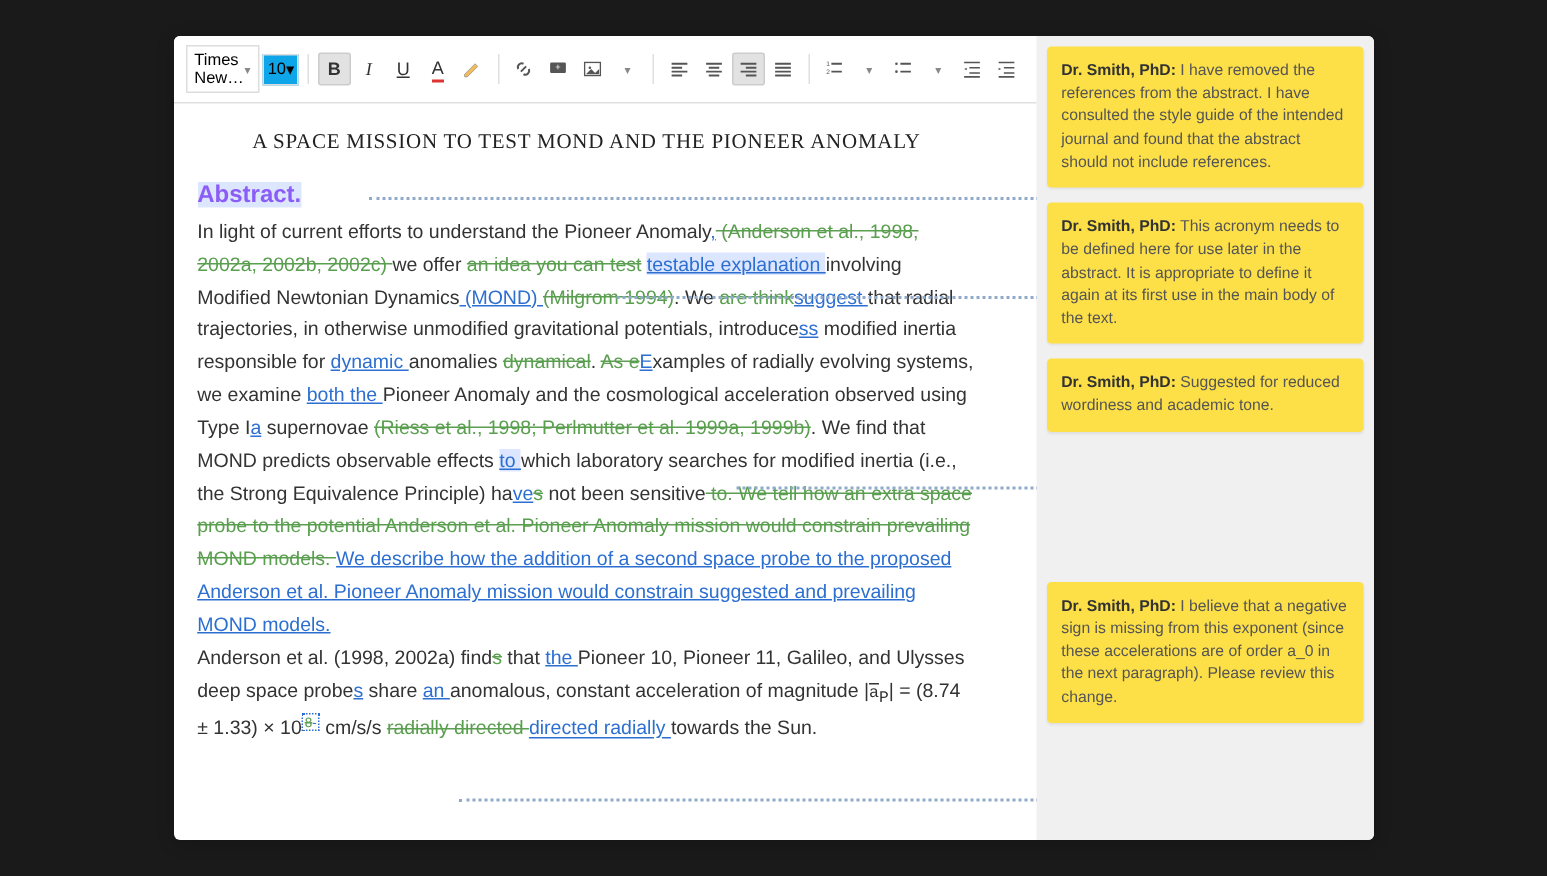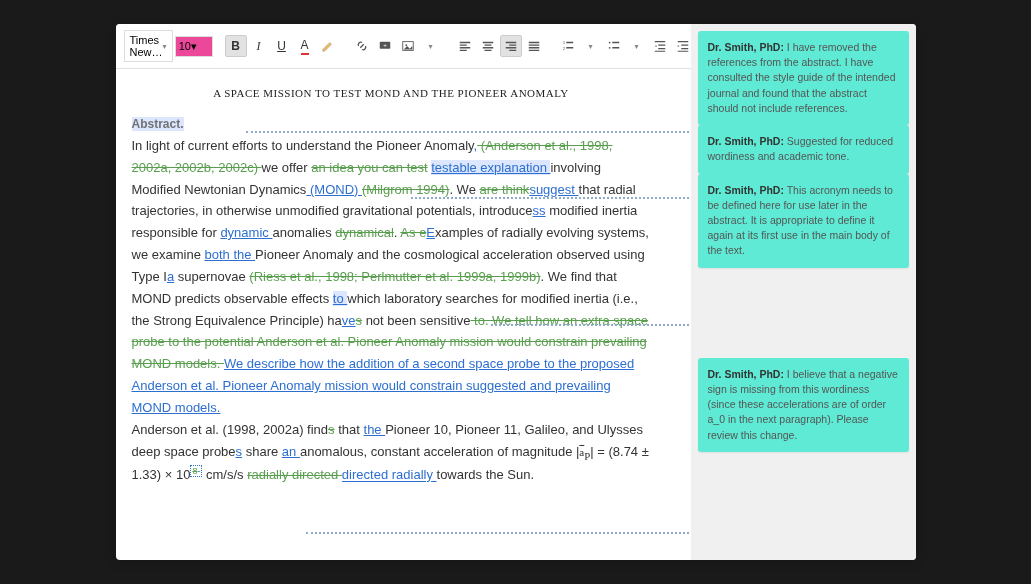--- a/index.html
+++ b/index.html
@@ -9,42 +9,42 @@
     
     .main-column { flex: 1; display: flex; flex-direction: column; min-width: 0; }
     .side-column { width: 225px; background: #f0f0f0; padding: 7px; overflow-y: auto; }
     
     .toolbar { display: flex; align-items: center; gap: 2px; padding: 6px 8px; border-bottom: 1px solid #e0e0e0; background: #fff; flex-wrap: nowrap; }
     .toolbar-group { display: flex; align-items: center; gap: 1px; }
     .toolbar-sep { width: 1px; height: 20px; background: #e0e0e0; margin: 0 4px; }
     
     .font-select { font-size: 11px; border: 1px solid #ddd; padding: 3px 5px; width: 78px; display: flex; align-items: center; justify-content: space-between; cursor: pointer; background: #fff; }
     .font-select .caret { font-size: 8px; color: #888; }
-    .size-select { font-size: 11px; border: 1px solid #ddd; padding: 3px 15px; width: 38px; display: flex; align-items: center; justify-content: flex-end; cursor: pointer; background: #ec4899; }
+    .size-select { font-size: 11px; border: 1px solid #ddd; padding: 3px 2px; width: 38px; display: flex; align-items: center; justify-content: flex-end; cursor: pointer; background: #0ea5e9; }
     
     .tb-btn { width: 22px; height: 22px; display: flex; align-items: center; justify-content: center; font-size: 12px; cursor: pointer; background: transparent; border: 1px solid transparent; border-radius: 2px; color: #333; }
     .tb-btn.active { background: #e2e2e2; border-color: #ccc; }
     .tb-btn svg { width: 14px; height: 14px; }
     
     .document-area { flex: 1; overflow-y: auto; padding: 18px 40px 18px 16px; position: relative; }
-    .doc-title { text-align: center; font-family: "Times New Roman", serif; font-size: 11px; letter-spacing: 0.5px; margin-bottom: 18px; color: #222; }
-    
-    .section-heading { font-family: Arial, sans-serif; font-weight: bold; font-size: 12px; color: #737373; margin-bottom: 4px; margin-top: 16px; }
+    .doc-title { text-align: center; font-family: "Times New Roman", serif; font-size: 14px; letter-spacing: 0.5px; margin-bottom: 18px; color: #222; }
+    
+    .section-heading { font-family: Arial, sans-serif; font-weight: bold; font-size: 16px; color: #8b5cf6; margin-bottom: 4px; margin-top: 16px; }
     .doc-text { font-family: Arial, sans-serif; font-size: 13px; line-height: 1.68; color: #333; }
     
     .del-green { color: #5a9e4f; text-decoration: line-through; }
     .ins-blue { color: #2d6fd1; text-decoration: underline; }
     .highlight-abstract { background: rgba(130,170,255,0.28); }
     
     .comment-connector { position: absolute; border-top: 2px dotted #8faaca; height: 0; pointer-events: none; }
     
-    .comment-card { background: #5eead4; border-radius: 3px; padding: 9px 10px; font-size: 10.5px; line-height: 1.45; color: #555; box-shadow: 0 1px 2px rgba(0,0,0,0.07); }
+    .comment-card { background: #fde047; border-radius: 3px; padding: 9px 10px; margin-bottom: 10px; font-size: 10.5px; line-height: 1.45; color: #555; box-shadow: 0 1px 2px rgba(0,0,0,0.07); }
     .comment-author { font-weight: bold; color: #333; }
     
-    .formula { font-family: Liberation Serif, serif; }
+    .formula { font-family: Liberation Mono, monospace; }
     .formula .bar-a { text-decoration: overline; font-size: 11px; }
     .sup-box { color: #2d6fd1; border: 1px dotted #2d6fd1; padding: 0 1px; font-size: 9px; vertical-align: super; }
   </style>
 </head>
 <body>
 
 <div class="app-container">
   <div class="editor-window">
 
     <div class="main-column">
@@ -183,28 +183,28 @@
       </div>
     </div>
 
     <div class="side-column">
       <div class="comment-card">
         <span class="comment-author">Dr. Smith, PhD:</span>
         <span>I have removed the references from the abstract. I have consulted the style guide of the intended journal and found that the abstract should not include references.</span>
       </div>
       <div class="comment-card">
         <span class="comment-author">Dr. Smith, PhD:</span>
+        <span>This acronym needs to be defined here for use later in the abstract. It is appropriate to define it again at its first use in the main body of the text.</span>
+      </div>
+      <div class="comment-card">
+        <span class="comment-author">Dr. Smith, PhD:</span>
         <span>Suggested for reduced wordiness and academic tone.</span>
-      </div>
-      <div class="comment-card">
-        <span class="comment-author">Dr. Smith, PhD:</span>
-        <span>This acronym needs to be defined here for use later in the abstract. It is appropriate to define it again at its first use in the main body of the text.</span>
       </div>
       <div style="height:40px"></div>
       <div style="height:50px"></div>
       <div class="comment-card">
         <span class="comment-author">Dr. Smith, PhD:</span>
-        <span>I believe that a negative sign is missing from this wordiness (since these accelerations are of order a_0 in the next paragraph). Please review this change.</span>
+        <span>I believe that a negative sign is missing from this exponent (since these accelerations are of order a_0 in the next paragraph). Please review this change.</span>
       </div>
     </div>
 
   </div>
 </div>
 
 </body></html>

